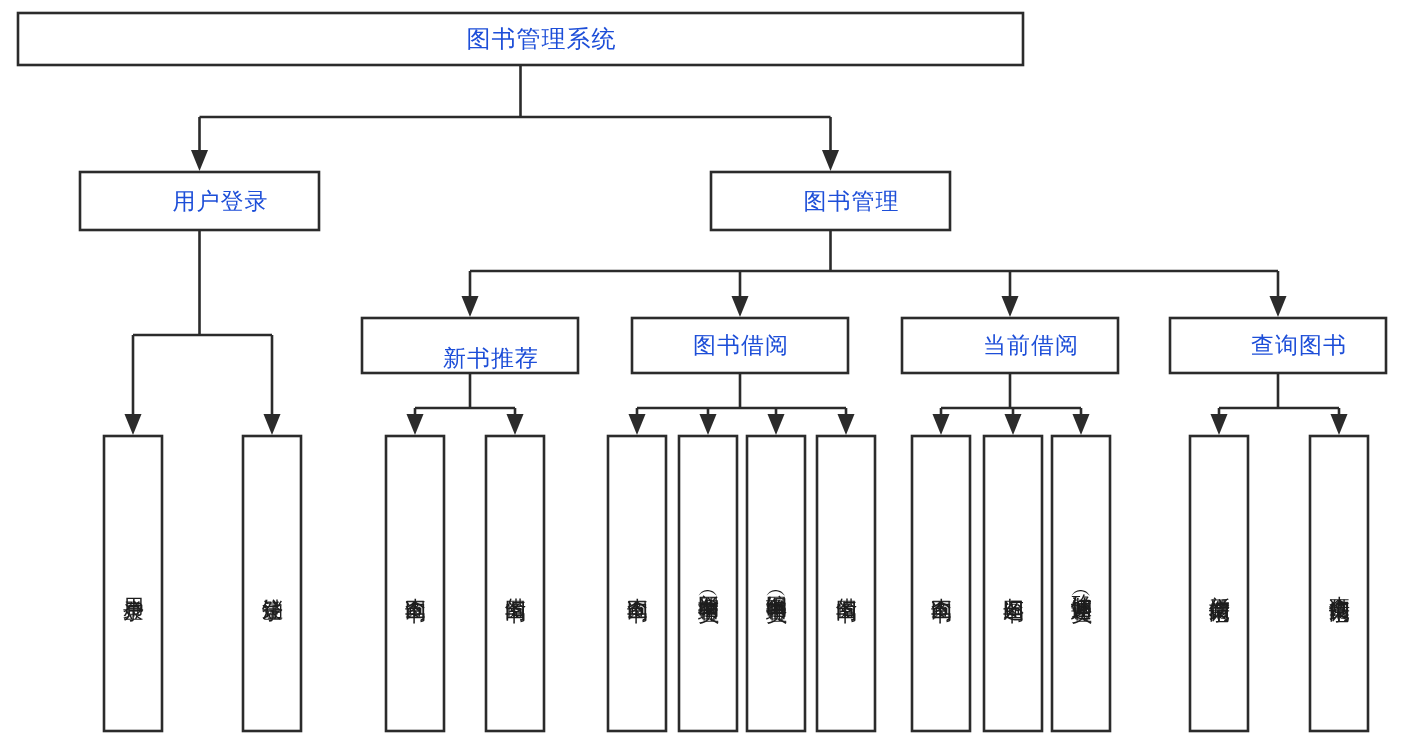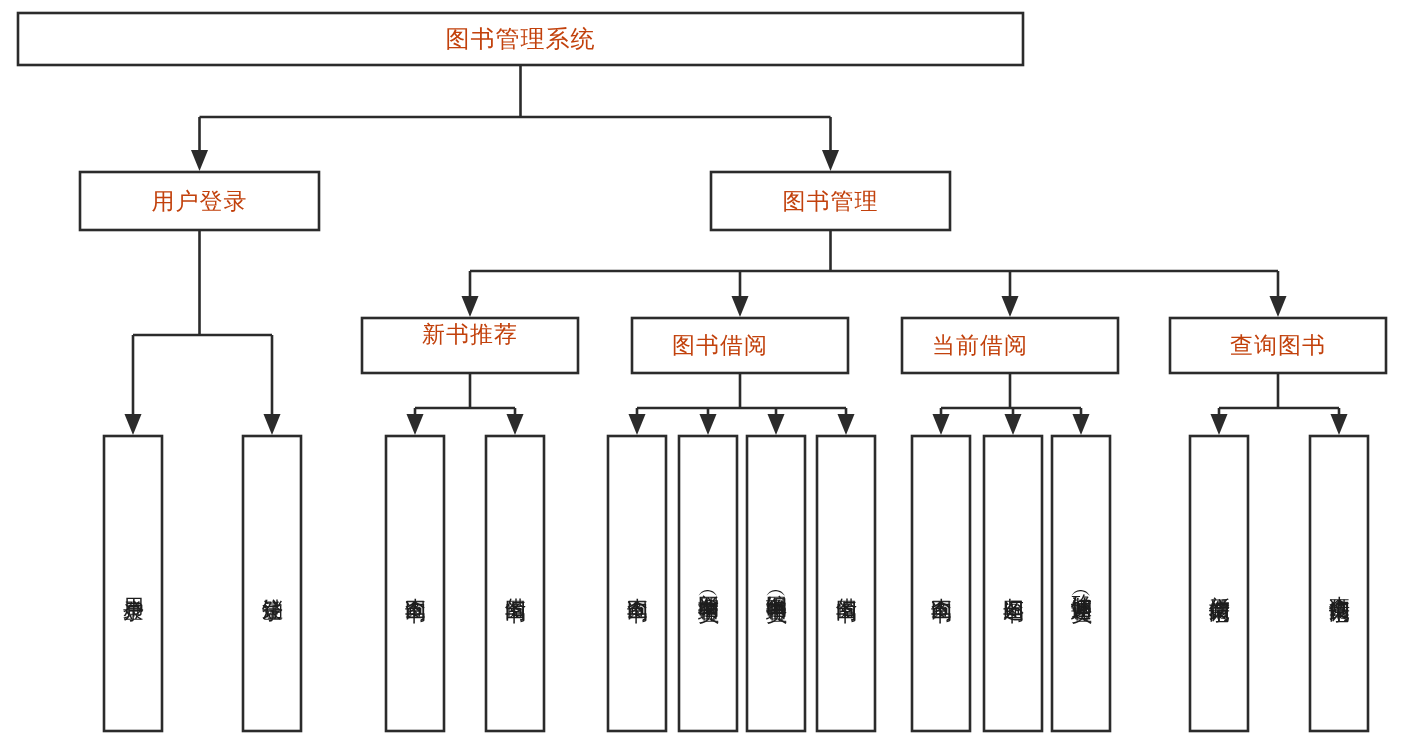--- a/index.html
+++ b/index.html
@@ -59,24 +59,25 @@
     pointer-events: none;
     text-align: center;
   }
   .box-label-wrap {
     position: absolute;
     display: flex;
     align-items: center;
     justify-content: center;
     font-family: "DejaVu Sans", "Liberation Sans", sans-serif;
     font-size: 23px;
-    color: #c2410c;
+    color: #1d4ed8;
     letter-spacing: 1px;
     white-space: nowrap;
     pointer-events: none;
+    margin-left: 21px;
   }
   .title-label-wrap {
     font-size: 24px;
   }
   #watermark {
     position: absolute;
     right: 8px;
     bottom: 4px;
     font-family: "DejaVu Sans", "Liberation Sans", sans-serif;
     font-size: 19px;
@@ -172,23 +173,23 @@
         <rect x="1052" y="436" width="58" height="295" class="node-box"></rect>
         <rect x="1190" y="436" width="58" height="295" class="node-box"></rect>
         <rect x="1310" y="436" width="58" height="295" class="node-box"></rect>
       </g>
   </svg>
 
   <div id="labels-layer">
       <div class="box-label-wrap title-label-wrap" style="left: 18px; top: 13px; width: 1005px; height: 52px;">图书管理系统</div>
       <div class="box-label-wrap" style="left: 80px; top: 172px; width: 239px; height: 58px;">用户登录</div>
       <div class="box-label-wrap" style="left: 711px; top: 172px; width: 239px; height: 58px;">图书管理</div>
-      <div class="box-label-wrap" style="left: 362px; top: 300px; width: 216px; height: 69px;">新书推荐</div>
+      <div class="box-label-wrap" style="left: 362px; top: 324px; width: 216px; height: 69px;">新书推荐</div>
       <div class="box-label-wrap" style="left: 632px; top: 318px; width: 176px; height: 55px;">图书借阅</div>
-      <div class="box-label-wrap" style="left: 872px; top: 318px; width: 216px; height: 55px;">当前借阅</div>
+      <div class="box-label-wrap" style="left: 902px; top: 318px; width: 216px; height: 55px;">当前借阅</div>
       <div class="box-label-wrap" style="left: 1170px; top: 318px; width: 216px; height: 55px;">查询图书</div>
       <div class="leaf-label-wrap" style="left: 104px; top: 436px; width: 58px; height: 295px;">用户登录</div>
       <div class="leaf-label-wrap" style="left: 243px; top: 436px; width: 58px; height: 295px;">注销登录</div>
       <div class="leaf-label-wrap" style="left: 386px; top: 436px; width: 58px; height: 295px;">查询图书</div>
       <div class="leaf-label-wrap" style="left: 486px; top: 436px; width: 58px; height: 295px;">借阅图书</div>
       <div class="leaf-label-wrap" style="left: 608px; top: 436px; width: 58px; height: 295px;">查询图书</div>
       <div class="leaf-label-wrap" style="left: 679px; top: 436px; width: 58px; height: 295px;">新增图书（管理员）</div>
       <div class="leaf-label-wrap" style="left: 747px; top: 436px; width: 58px; height: 295px;">编辑图书（管理员）</div>
       <div class="leaf-label-wrap" style="left: 817px; top: 436px; width: 58px; height: 295px;">借阅图书</div>
       <div class="leaf-label-wrap" style="left: 912px; top: 436px; width: 58px; height: 295px;">查询图书</div>

